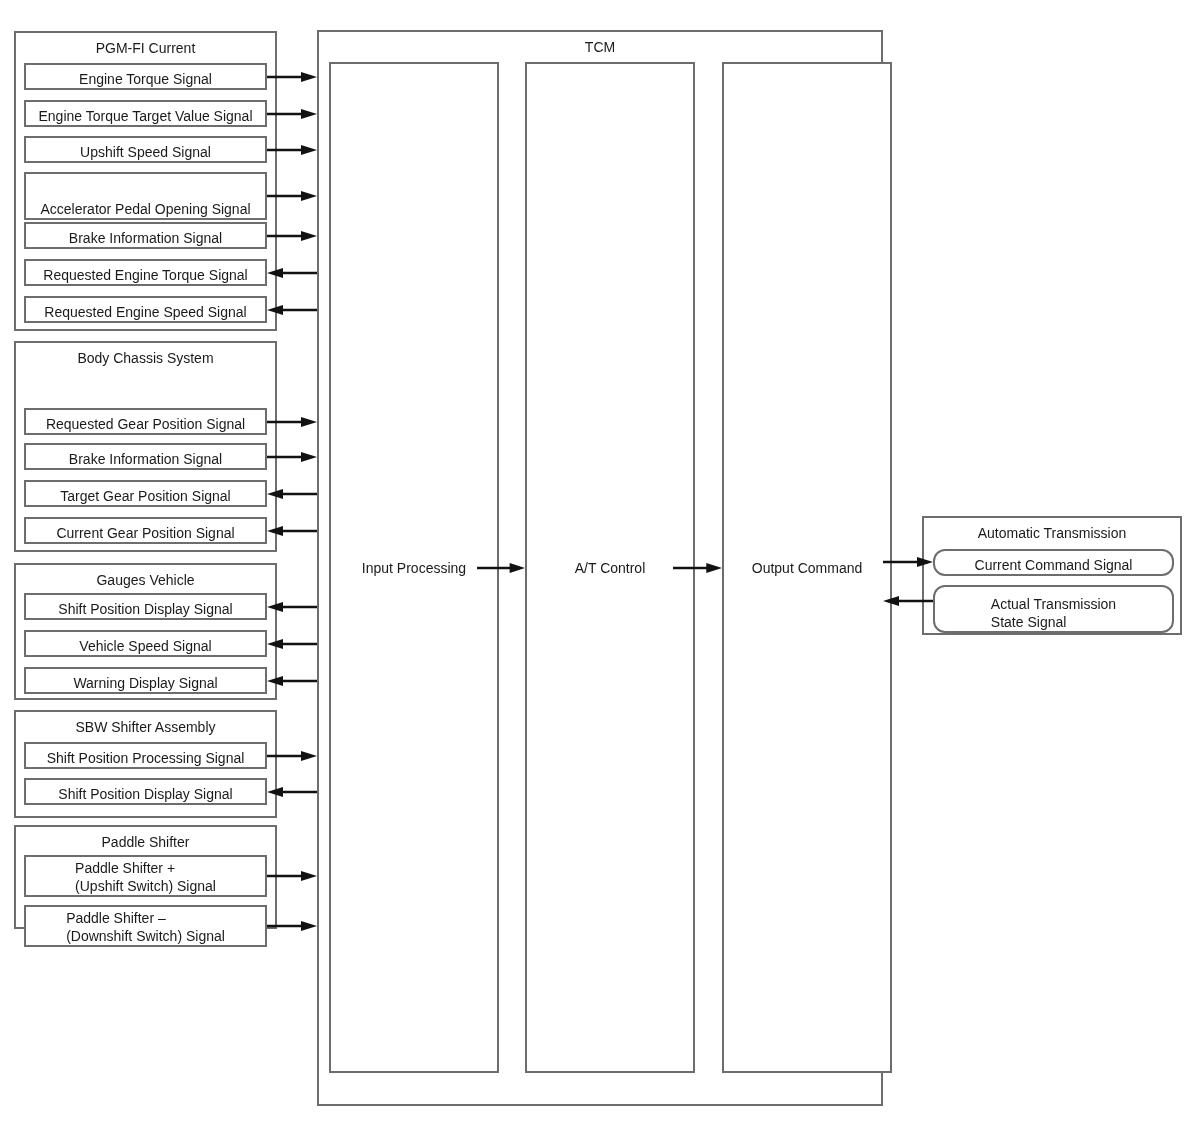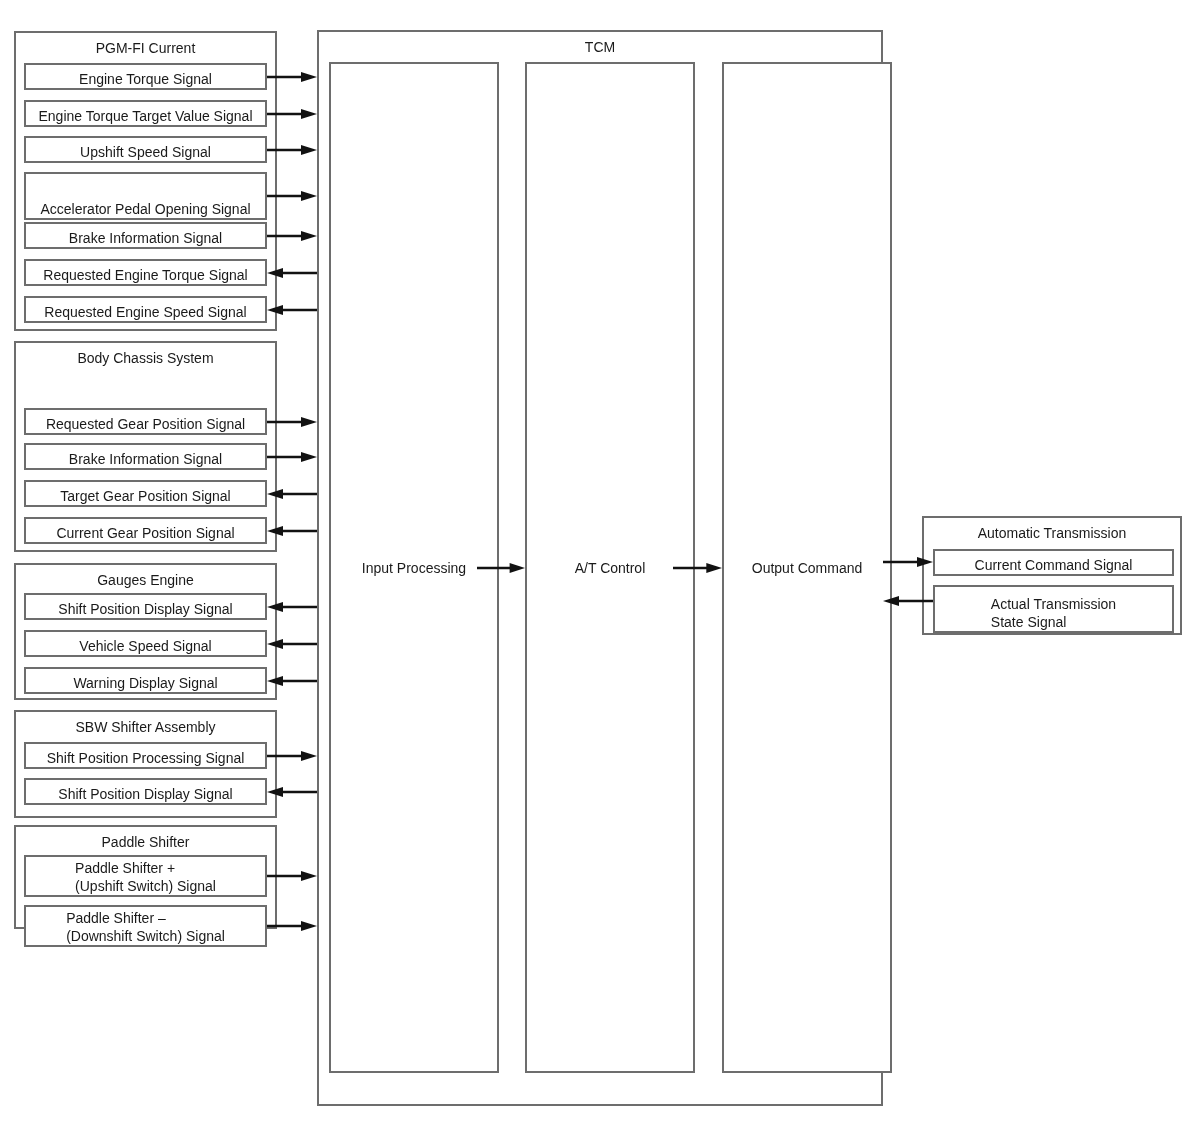--- a/index.html
+++ b/index.html
@@ -19,21 +19,21 @@
   .btitle{position:absolute;top:7px;left:0;right:0;text-align:center;white-space:nowrap;}
   .sig{
     position:absolute;left:8px;width:243px;height:27px;
     border:2px solid var(--border);background:var(--bg);
     display:flex;align-items:flex-end;justify-content:center;
     text-align:center;line-height:1.25;
   }
   .sig.tall{height:48px;}
   .sig.tall2{height:42px;}
   .pre .lbl{white-space:pre-line;text-align:left;}
-  .atsig{left:9px;width:241px;}
+  .atsig{left:9px;width:241px;border-radius:12px;}
   .stage{
     position:absolute;top:30px;width:170px;height:1011px;
     border:2px solid var(--border);background:var(--bg);
     display:flex;align-items:center;justify-content:center;text-align:center;
   }
   .arrow{position:absolute;height:12px;}
   .sig > .arrow{left:calc(100% + 2px);top:50%;transform:translateY(-50%);width:50px;}
   .arrow svg{display:block;}
 </style>
 </head>
@@ -168,21 +168,21 @@
       <span class="arrow">
           <svg width="100%" height="100%" viewBox="0 0 50 12" preserveAspectRatio="none">
             <line x1="13" y1="6" x2="50" y2="6" stroke="#121212" stroke-width="2.4"></line>
             <polygon points="16,1 0,6 16,11" fill="#121212"></polygon>
           </svg>
         </span>
     </div>
   </div>
 
   <div class="box" style="left:14px;top:563px;width:263px;height:137px">
-    <div class="btitle">Gauges Engine</div>
+    <div class="btitle">Gauges Vehicle</div>
     <div class="sig" style="top:28px">
       <span class="lbl">Shift Position Display Signal</span>
       <span class="arrow">
           <svg width="100%" height="100%" viewBox="0 0 50 12" preserveAspectRatio="none">
             <line x1="13" y1="6" x2="50" y2="6" stroke="#121212" stroke-width="2.4"></line>
             <polygon points="16,1 0,6 16,11" fill="#121212"></polygon>
           </svg>
         </span>
     </div>
     <div class="sig" style="top:65px">

